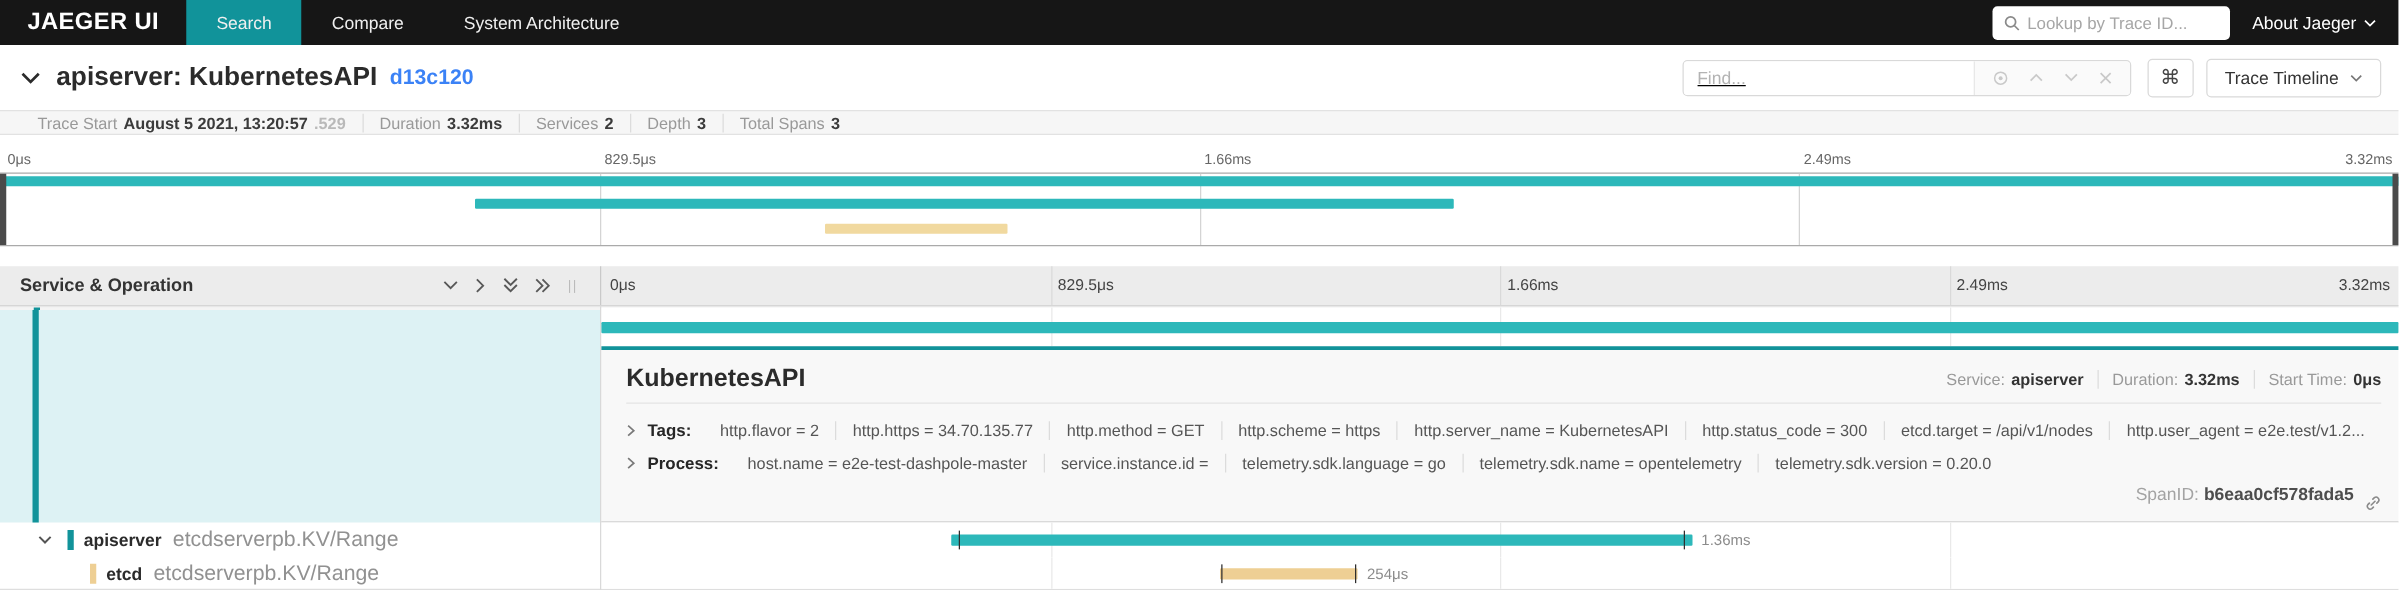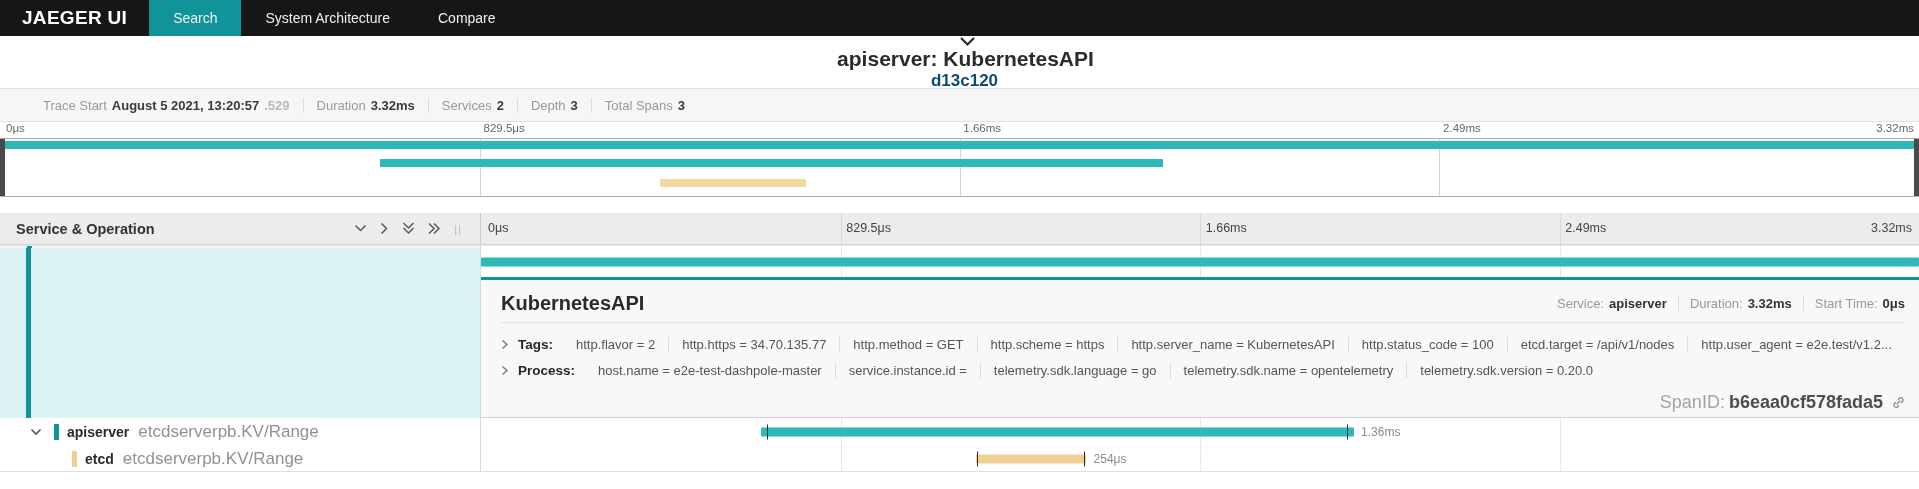--- a/index.html
+++ b/index.html
@@ -12,34 +12,34 @@
   .nav-item { height:36px; display:flex; align-items:center; padding:0 24px; font-size:14px; color:#f0f0f0; cursor:pointer; }
   .nav-item.active { background:#11939a; }
   .nav-right { margin-left:auto; display:flex; align-items:center; gap:18px; padding-right:18px; }
   .lookup { display:flex; align-items:center; gap:6px; background:#fff; border-radius:4px; height:27px; width:190px; padding:0 9px; }
   .lookup input { border:none; outline:none; font-size:13.5px; width:100%; color:#333; font-family:"Liberation Sans",sans-serif; }
   .lookup input::placeholder { color:#a6a6a6; }
   .about { display:flex; align-items:center; gap:6px; font-size:14px; color:#fff; cursor:pointer; }
   .icon { display:inline-flex; align-items:center; justify-content:center; }
 
   
-  .page-header { position:absolute; top:36px; left:0; width:100%; height:52px; background:#fff; display:flex; align-items:center;flex-direction:column; }
+  .page-header { position:absolute; top:36px; left:0; width:100%; height:52px; background:#fff; display:flex; align-items:center; }
   .ph-chevron { margin-left:16px; color:#2b2b2b; }
   .ph-title { margin-left:12px; font-size:21px; font-weight:bold; color:#2b2b2b; }
-  .ph-traceid { margin-left:10px; font-size:17px; color:#0c4a6e; font-weight:bold; }
+  .ph-traceid { margin-left:10px; font-size:17px; color:#3b82f6; font-weight:bold; }
   .ph-right { margin-left:auto; display:flex; align-items:center; margin-right:14px; }
   .find-group { display:flex; align-items:stretch; height:29px; border:1px solid #d9d9d9; border-radius:4px; overflow:hidden; background:#fff;text-decoration:underline; }
   .find-group input { border:none; outline:none; width:232px; padding:0 11px; font-size:14px; color:#333; font-family:"Liberation Sans",sans-serif; }
   .find-group input::placeholder { color:#b3b3b3; }
   .find-icons { display:flex; align-items:center; gap:16px; padding:0 14px; background:#fafafa; border-left:1px solid #e8e8e8; color:#c9c9c9; }
   .btn-square { height:31px; min-width:37px; border:1px solid #d9d9d9; border-radius:4px; background:#fff; display:flex; align-items:center; justify-content:center; font-size:16px; color:#444; margin-left:13px; cursor:pointer; }
   .btn-view { height:31px; border:1px solid #d9d9d9; border-radius:4px; background:#fff; display:flex; align-items:center; gap:9px; padding:0 14px; font-size:14px; color:#333; margin-left:10px; cursor:pointer; }
 
   
-  .stats { position:absolute; top:88px; left:0; width:100%; height:34px; background:#f6f6f6; border-top:1px solid #e2e2e2; border-bottom:1px solid #e2e2e2; display:flex; align-items:center; font-size:13px; padding-left:30px; }
+  .stats { position:absolute; top:88px; left:0; width:100%; height:20px; background:#f6f6f6; border-top:1px solid #e2e2e2; border-bottom:1px solid #e2e2e2; display:flex; align-items:center; font-size:13px; padding-left:17px; }
   .stat { display:flex; align-items:center; gap:5px; padding:0 13px; border-right:1px solid #dcdcdc; height:15px; }
   .stat:last-child { border-right:none; }
   .stat .lbl { color:#999; }
   .stat .val { color:#3b3b3b; font-weight:bold; }
   .stat .suf { color:#b9b9b9; font-weight:bold; }
 
   
   .mm-labels { position:absolute; top:113px; left:0; width:100%; height:25px; font-size:11.5px; color:#666; }
   .mm-labels span { position:absolute; bottom:4px; }
   .minimap { position:absolute; top:138px; left:0; width:100%; height:59px; border-top:1px solid #aaa; border-bottom:1px solid #aaa; background:#fff; }
@@ -87,43 +87,62 @@
   .dp-meta .m { display:flex; gap:5px; padding:0 11px; border-right:1px solid #dcdcdc; }
   .dp-meta .m:last-child { border-right:none; padding-right:0; }
   .dp-meta .lbl { color:#999; }
   .dp-meta .val { font-weight:bold; color:#333; }
   .dp-rule { height:1px; background:#e3e3e3; margin:2px 0 8px 0; }
   .kv-row { display:flex; align-items:center; height:26px; font-size:13px; color:#555; overflow:hidden; white-space:nowrap; }
   .kv-row .chev { color:#7a7a7a; margin-right:9px; }
   .kv-row .kv-title { font-weight:bold; color:#262626; margin-right:10px; font-size:13.5px; }
   .kv { padding:0 13px; border-right:1px solid #dcdcdc; }
   .kv:last-child { border-right:none; }
-  .spanid-row { display:flex; justify-content:flex-end; align-items:center; gap:4px; height:30px; font-size:18px; margin-top:4px; }
+  .spanid-row { display:flex; justify-content:flex-end; gap:4px; height:30px; font-size:14px; margin-top:4px; }
   .spanid-row .lbl { color:#a3a3a3; }
   .spanid-row .val { color:#4d4d4d; font-weight:bold; }
   .spanid-row .icon { color:#8a8a8a; margin-left:5px; }
 
   .row2 { top:418px; height:28px; }
   .row3 { top:446px; height:26px; border-bottom:1px solid #dedede; }
   .row2 .svc, .row3 .svc { font-size:14px; }
   .row2 .op, .row3 .op { font-size:17px; margin-left:9px; }
   .row2 .row-chev { margin-left:30px; margin-right:12px; }
   .row3 .accent-wrap { margin-left:72px; }
   .accent-sm { width:5px; height:16px; margin-right:8px; }
 </style>
 </head>
 <body>
 
 <div class="app">
 
   <div class="navbar">
     <div class="brand">JAEGER UI</div>
     <div class="nav-item active">Search</div>
+    <div class="nav-item">Compare</div>
     <div class="nav-item">System Architecture</div>
-    <div class="nav-item">Compare</div>
+    <div class="nav-right">
+      <div class="lookup">
+        <span class="icon">
+          <svg width="13" height="13" viewBox="0 0 13 13">
+              <circle cx="5.5" cy="5.5" r="4" fill="none" stroke="#8a8a8a" stroke-width="1.4"></circle>
+              <line x1="8.6" y1="8.6" x2="12" y2="12" stroke="#8a8a8a" stroke-width="1.4"></line>
+            </svg>
+        </span>
+        <input placeholder="Lookup by Trace ID..." style="">
+      </div>
+      <div class="about">
+        <span>About Jaeger</span>
+        <span class="icon">
+          <svg width="10" height="7" viewBox="0 0 10 7">
+              <path d="M1 1.5 L5 5.5 L9 1.5" fill="none" stroke="#fff" stroke-width="1.4"></path>
+            </svg>
+        </span>
+      </div>
+    </div>
   </div>
 
   <div class="page-header">
     <span class="icon ph-chevron">
       <svg width="17" height="11" viewBox="0 0 17 11">
           <path d="M2 2 L8.5 8.5 L15 2" fill="none" stroke="#2b2b2b" stroke-width="2.2"></path>
         </svg>
     </span>
     <span class="ph-title">apiserver: KubernetesAPI</span>
     <span class="ph-traceid">d13c120</span>
@@ -300,21 +319,21 @@
           <svg width="8" height="11" viewBox="0 0 8 11">
               <path d="M1.5 1.5 L6 5.5 L1.5 9.5" fill="none" stroke="#7a7a7a" stroke-width="1.4"></path>
             </svg>
         </span>
         <span class="kv-title">Tags:</span>
         <span class="kv">http.flavor = 2</span>
         <span class="kv">http.https = 34.70.135.77</span>
         <span class="kv">http.method = GET</span>
         <span class="kv">http.scheme = https</span>
         <span class="kv">http.server_name = KubernetesAPI</span>
-        <span class="kv">http.status_code = 100</span>
+        <span class="kv">http.status_code = 300</span>
         <span class="kv">etcd.target = /api/v1/nodes</span>
         <span class="kv">http.user_agent = e2e.test/v1.2...</span>
       </div>
 
       <div class="kv-row">
         <span class="icon chev">
           <svg width="8" height="11" viewBox="0 0 8 11">
               <path d="M1.5 1.5 L6 5.5 L1.5 9.5" fill="none" stroke="#7a7a7a" stroke-width="1.4"></path>
             </svg>
         </span>

